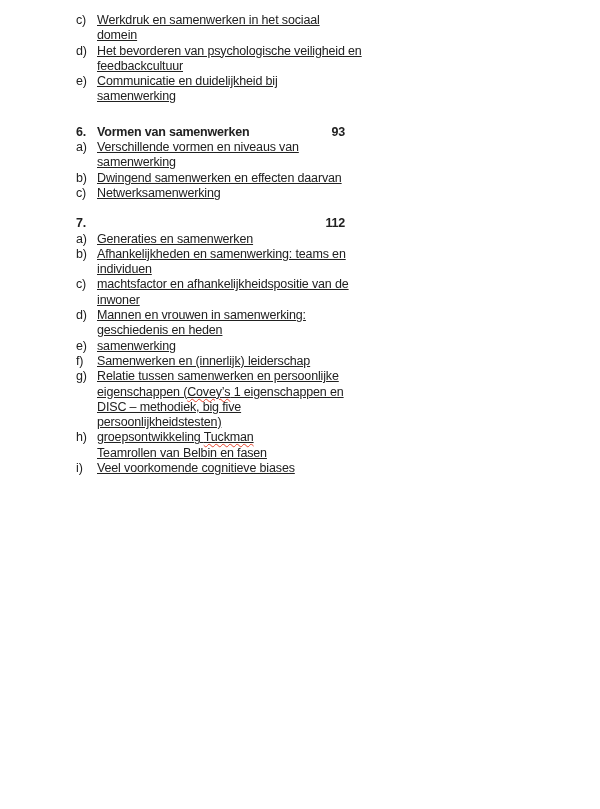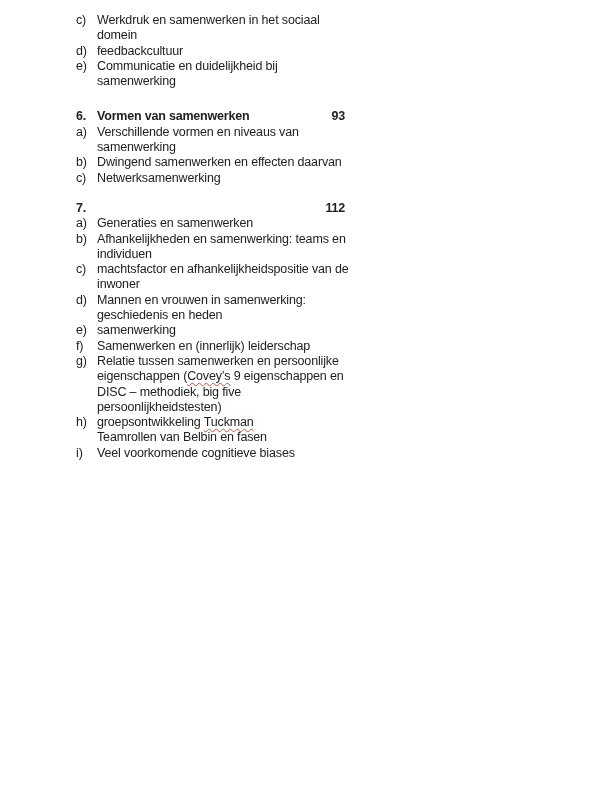--- a/index.html
+++ b/index.html
@@ -38,20 +38,21 @@
   .marker {
     flex: 0 0 21px;
     width: 21px;
   }
   .lines {
     flex: 1 1 auto;
     min-width: 0;
   }
   .line {
     white-space: nowrap;
+    text-decoration: underline;
   }
   .header-row {
     position: relative;
     width: 269px;
     font-weight: 700;
     letter-spacing: -0.2px;
   }
   .header-row .title {
     white-space: nowrap;
   }
@@ -79,20 +80,21 @@
         <div class="row item-row">
           <div class="marker">c)</div>
           <div class="lines">
             <div class="line">Werkdruk en samenwerken in het sociaal</div>
             <div class="line">domein</div>
           </div>
         </div>
         <div class="row item-row">
           <div class="marker">d)</div>
           <div class="lines">
+            <div class="line">Het bevorderen van psychologische veiligheid en</div>
             <div class="line">feedbackcultuur</div>
           </div>
         </div>
         <div class="row item-row">
           <div class="marker">e)</div>
           <div class="lines">
             <div class="line">Communicatie en duidelijkheid bij</div>
             <div class="line">samenwerking</div>
           </div>
         </div>
@@ -164,21 +166,21 @@
         <div class="row item-row">
           <div class="marker">f)</div>
           <div class="lines">
             <div class="line">Samenwerken en (innerlijk) leiderschap</div>
           </div>
         </div>
         <div class="row item-row">
           <div class="marker">g)</div>
           <div class="lines">
             <div class="line">Relatie tussen samenwerken en persoonlijke</div>
-            <div class="line"><span>eigenschappen (</span><span class="squiggle">Covey’s</span><span> 9 eigenschappen en</span></div>
+            <div class="line"><span>eigenschappen (</span><span class="squiggle">Covey’s</span><span> 1 eigenschappen en</span></div>
             <div class="line">DISC – methodiek, big five</div>
             <div class="line">persoonlijkheidstesten)</div>
           </div>
         </div>
         <div class="row item-row">
           <div class="marker">h)</div>
           <div class="lines">
             <div class="line"><span>groepsontwikkeling </span><span class="squiggle">Tuckman</span></div>
             <div class="line">Teamrollen van Belbin en fasen</div>
           </div>

